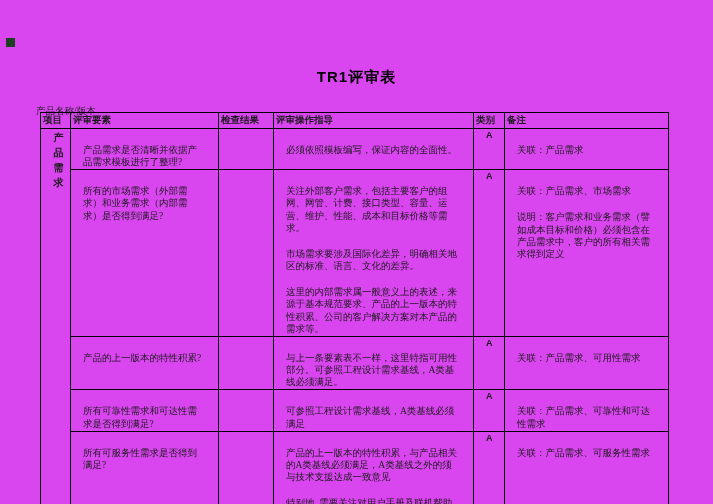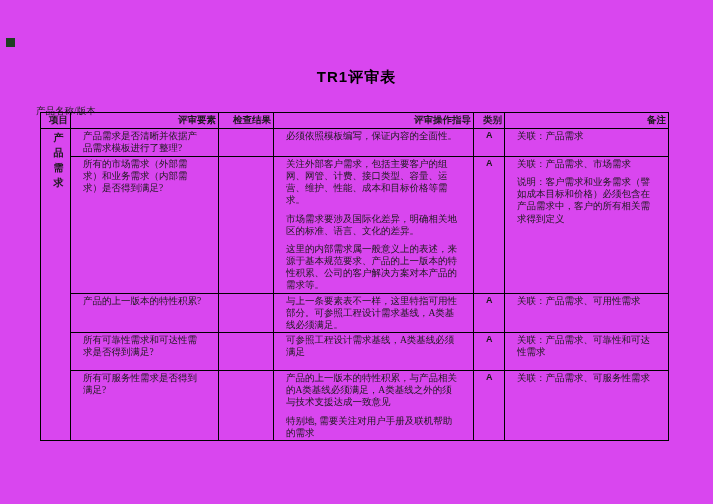--- a/index.html
+++ b/index.html
@@ -22,30 +22,30 @@
   table.review{
     position:absolute;left:40px;top:112px;width:628px;
     border-collapse:collapse;table-layout:fixed;
     font-size:9.5px;line-height:1.28;
   }
   table.review td,table.review th{
     border:1px solid #000;vertical-align:top;padding:1px 12px;
     overflow:hidden;
   }
   table.review th{
-    font-weight:bold;text-align:right;vertical-align:middle;
+    font-weight:bold;text-align:left;vertical-align:middle;
     padding:1px 2px;font-size:9.5px;
   }
   td.cat{text-align:center;font-family:"Liberation Sans","DejaVu Sans",sans-serif;font-weight:bold;font-size:9px;}
   td.itemcol{padding-top:9px;}
   .vtext{
     width:11px;margin:0 auto;word-break:break-all;line-height:1.5;
     font-weight:bold;text-align:center;font-size:10px;
   }
-  .para{margin:0 0 6px 0;}
+  .para{margin:14px 0 6px 0;}
   .para:last-child{margin-bottom:0;}
 </style>
 </head>
 <body>
 
 <div id="canvas">
 
   <div class="corner-mark" style="background: rgb(31, 64, 35);"></div>
 
   <div class="doc-title">TR1评审表</div>

